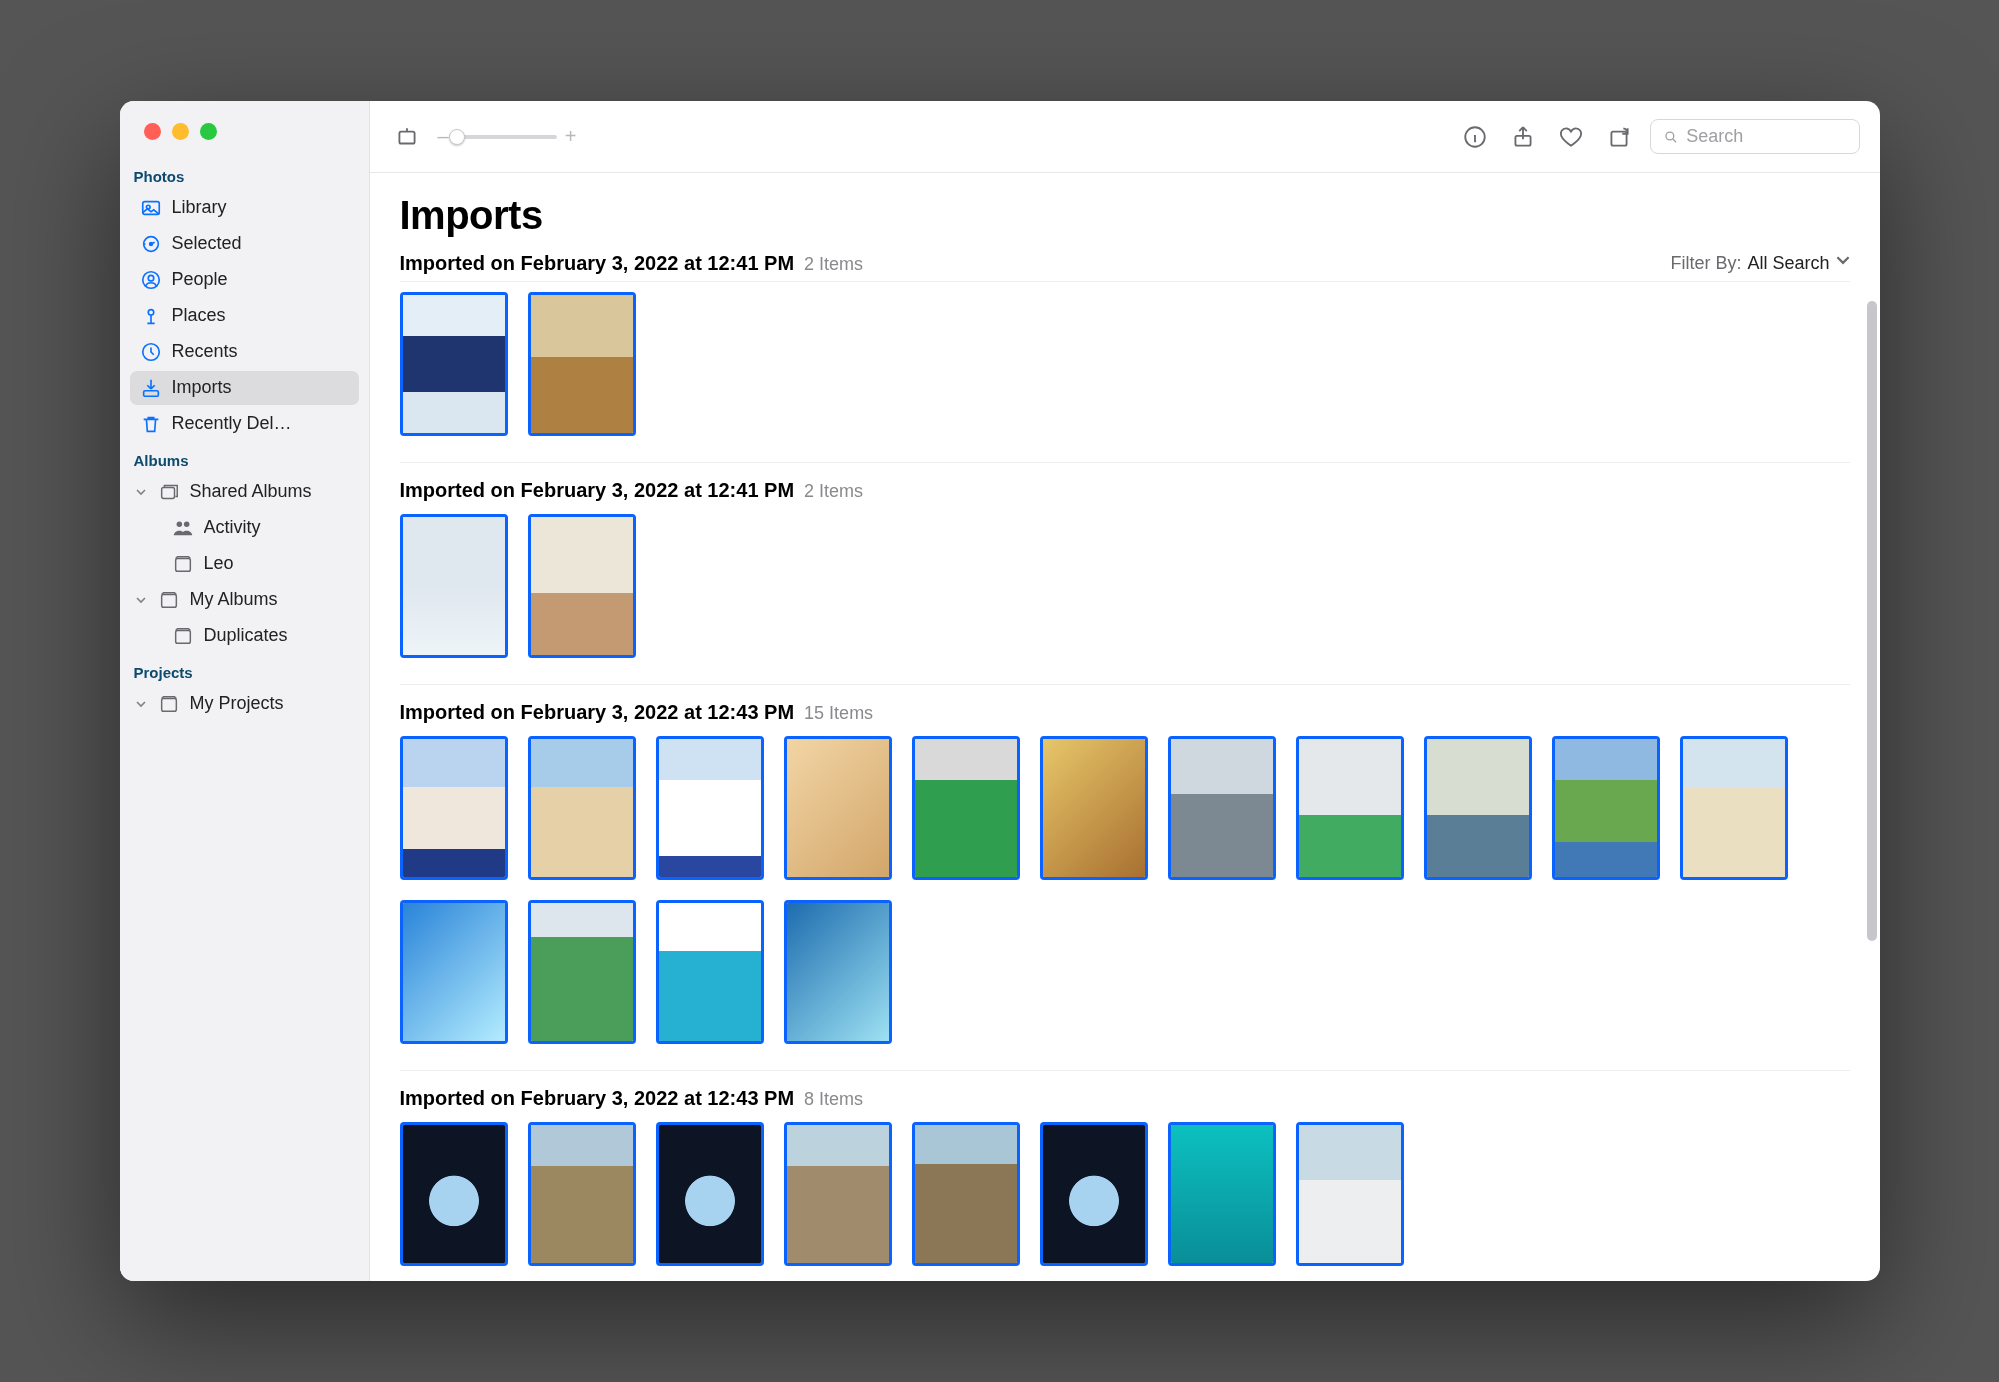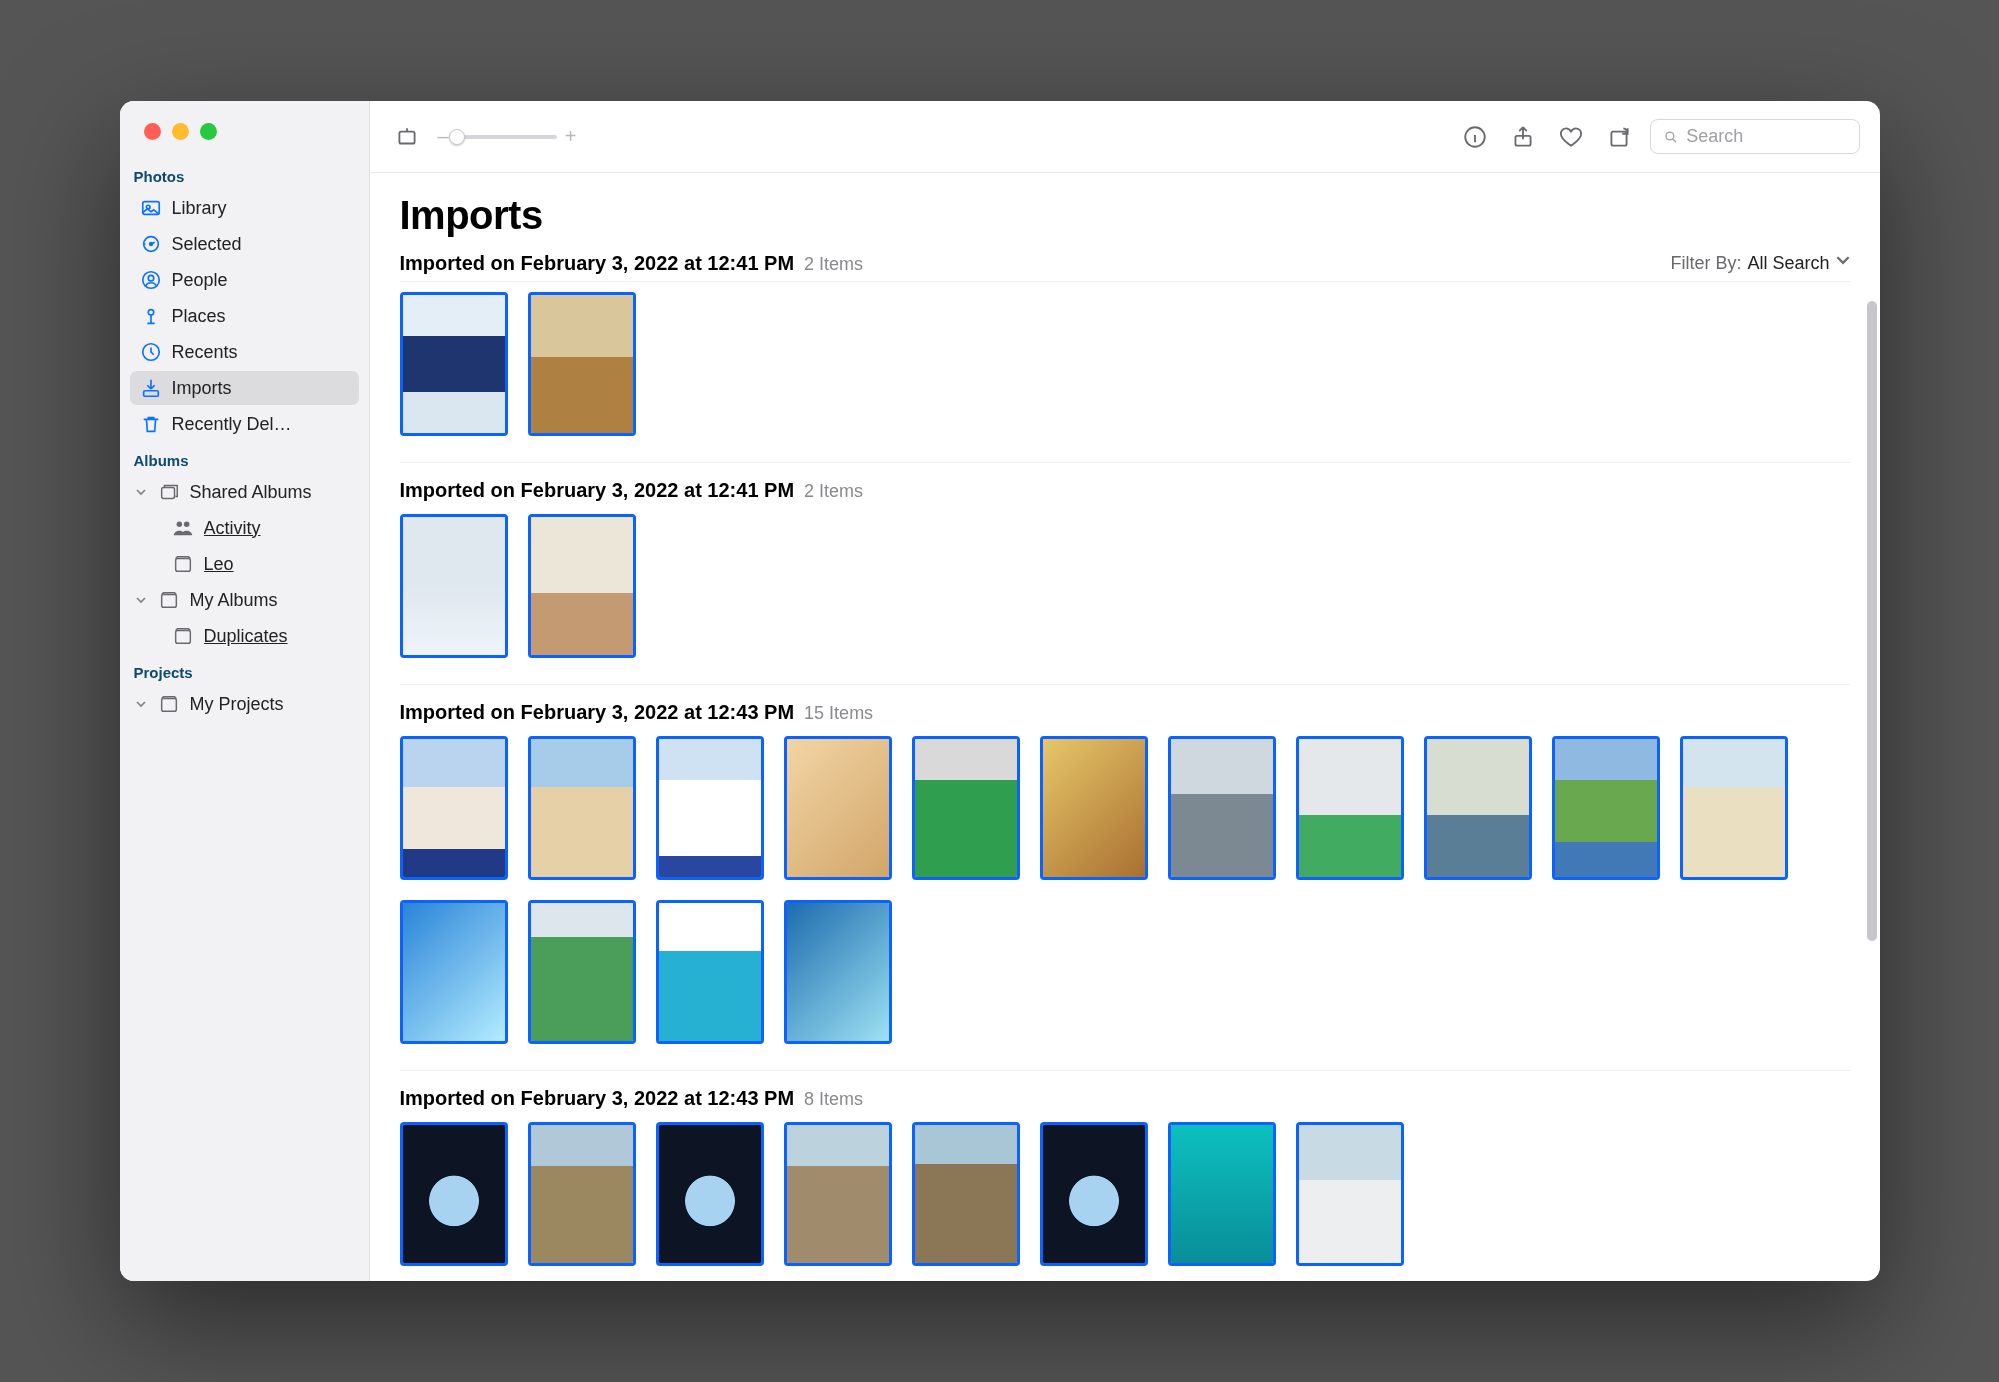--- a/index.html
+++ b/index.html
@@ -39,31 +39,30 @@
 .tl.yellow { background: #febc2e; }
 .tl.green { background: #28c840; }
 .sb-section-label {
   font-size: 15px;
   font-weight: 600;
   color: #0c4a6e;
   padding: 10px 14px 5px 14px;
 }
 .sb-item {
   display: flex;
-  align-items: center;
   gap: 10px;
   padding: 6px 10px;
   margin: 1px 10px;
   border-radius: 7px;
   font-size: 18px;
   color: #222;
   cursor: default;
 }
 .sb-item.selected { background: #dcdcdf; }
-.sb-item.child { padding-left: 42px; text-decoration: underline; }
+.sb-item.child { padding-left: 42px; }
 .sb-icon { width: 22px; height: 22px; flex-shrink: 0; display: flex; align-items: center; justify-content: center; }
 .sb-icon svg { width: 22px; height: 22px; }
 .disclosure { width: 14px; display: inline-flex; align-items: center; justify-content: center; color: #808085; }
 .disclosure svg { width: 10px; height: 10px; }
 .sb-label { white-space: nowrap; overflow: hidden; text-overflow: ellipsis; }
 
 .main { flex: 1; display: flex; flex-direction: column; min-width: 0; position: relative; }
 .toolbar {
   height: 72px;
   border-bottom: 1px solid #e8e8e8;

